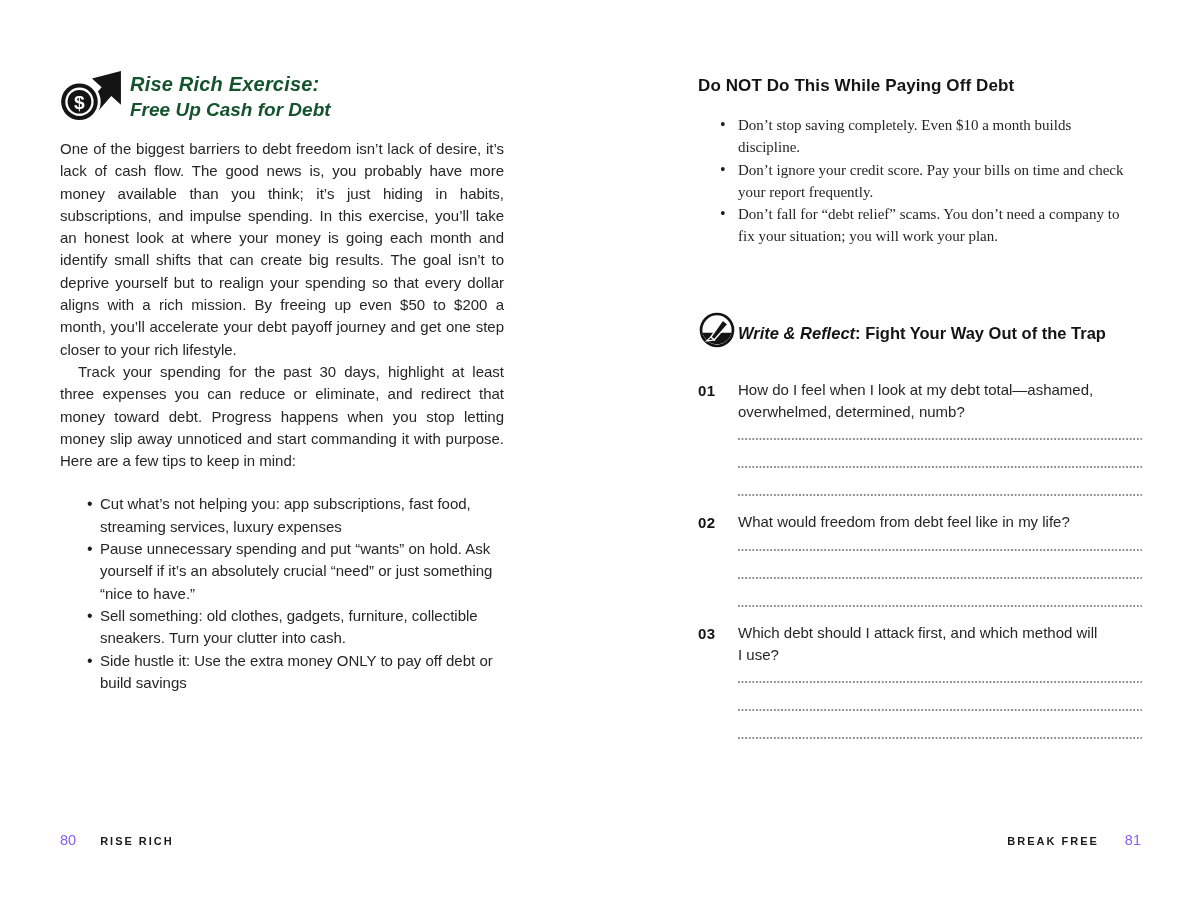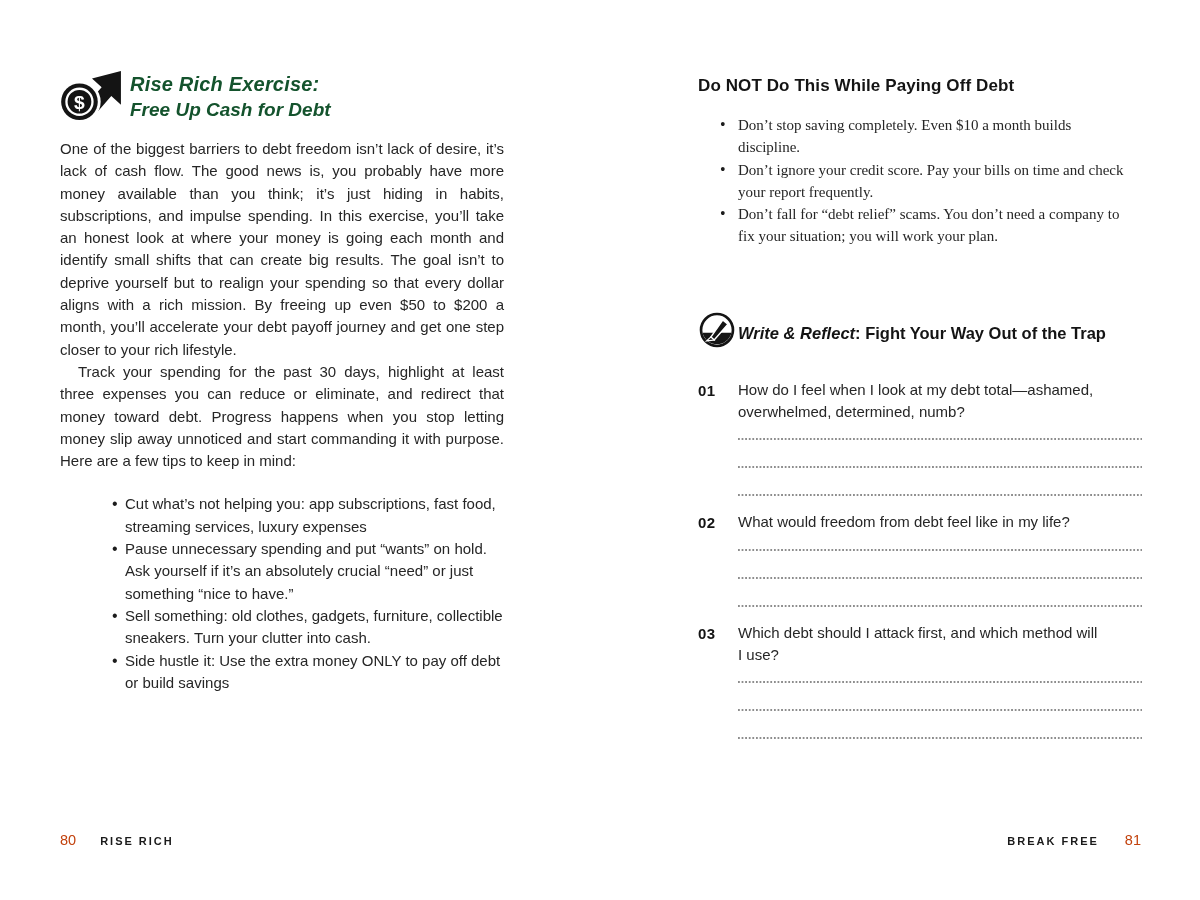--- a/index.html
+++ b/index.html
@@ -20,21 +20,21 @@
 
   .exercise-header { display:grid; grid-template-columns:70px 1fr; margin-bottom:16px; }
   .ex-icon { width:64px; height:54px; margin-top:4px; }
   .ex-titles { padding-top:8px; font-style:italic; color:#14532d; }
   .ex-title1 { font-size:20px; font-weight:800; line-height:24px; letter-spacing:.2px; }
   .ex-title2 { font-size:19px; font-weight:600; line-height:24px; margin-top:2px; }
 
   .para2 { text-indent:18px; }
 
   .left-bullets { list-style:none; margin-top:21px; padding-left:40px; }
-  .left-bullets li { position:relative; max-width:398px;margin-left:25px; }
+  .left-bullets li { position:relative; max-width:398px; }
   .left-bullets li::before {
     content:"\2022"; position:absolute; left:-13px; top:0;
     font-size:16px; color:#1c1c1c;
   }
 
   
   .right-col { position:absolute; left:698px; top:74px; width:444px; }
 
   .dont-heading { font-size:17px; font-weight:700; line-height:24px; color:#141414; letter-spacing:.1px; }
 
@@ -59,21 +59,21 @@
   .ans-line { position:relative; height:28px; }
   .ans-line::after {
     content:""; position:absolute; left:0; right:0; bottom:0; height:2px;
     background-image:radial-gradient(circle at 1px 1px, #8d8d8d 0.9px, transparent 1.15px);
     background-size:3.6px 2px; background-repeat:repeat-x;
   }
 
   
   .footer-left  { position:absolute; left:60px;  top:832px; display:flex; align-items:baseline; gap:24px; }
   .footer-right { position:absolute; right:59px; top:832px; display:flex; align-items:baseline; gap:26px; }
-  .page-num { font-size:14.5px; color:#c2410c; }
+  .page-num { font-size:14.5px; color:#8b5cf6; }
   .running  { font-size:11px; font-weight:600; letter-spacing:2px; color:#1a1a1a; }
 </style>
 </head>
 <body>
 
 <div class="spread">
 
   <div class="left-col">
 
     <div class="exercise-header">

